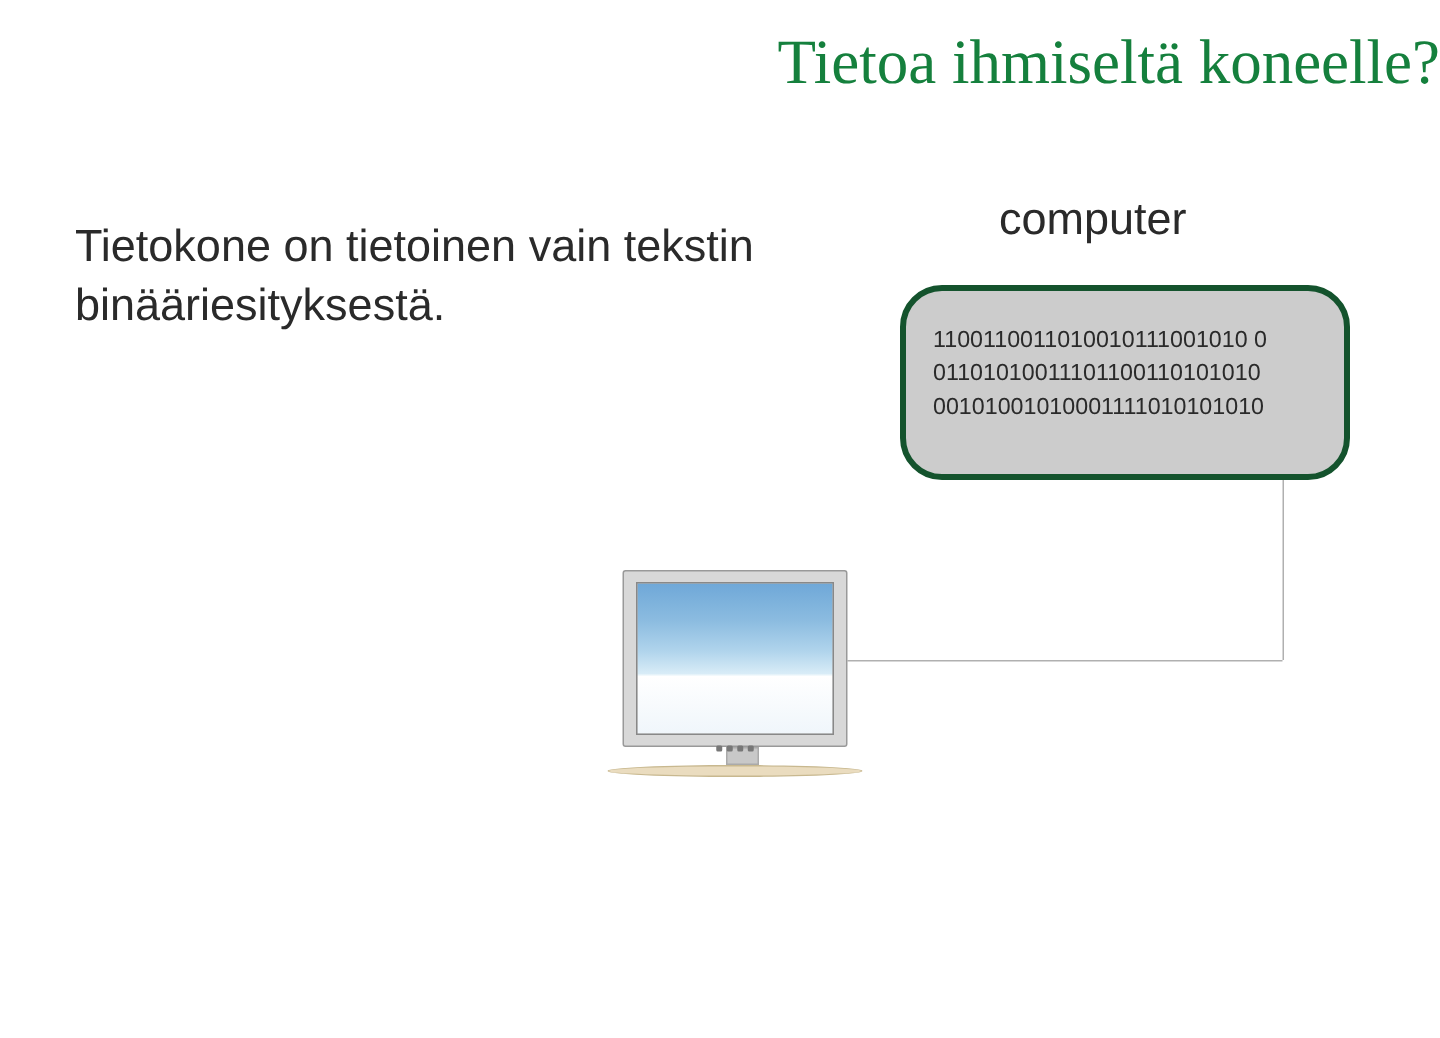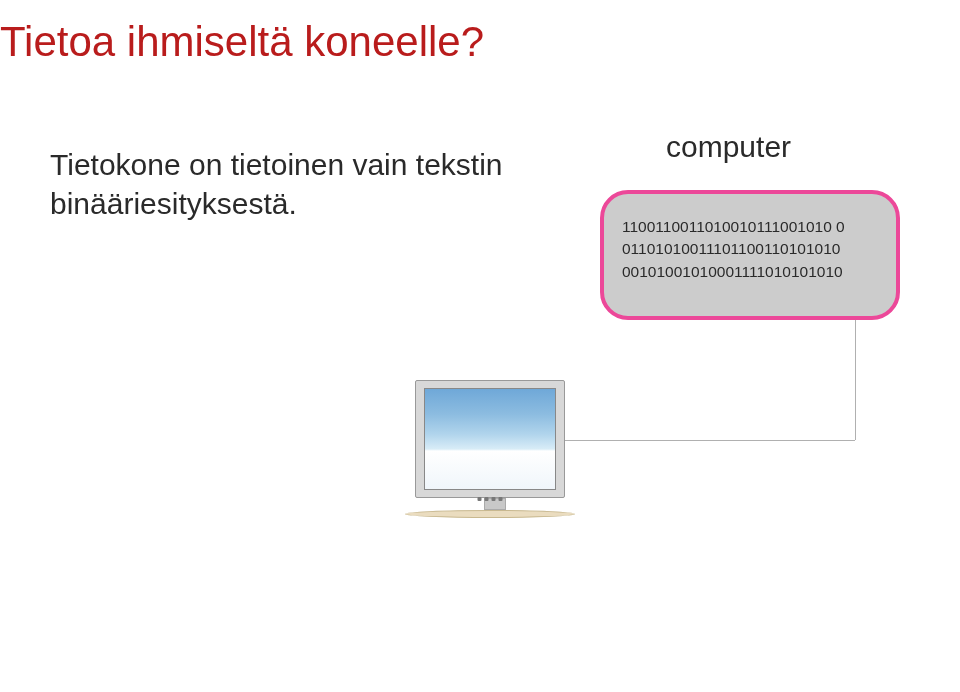--- a/index.html
+++ b/index.html
@@ -9,24 +9,25 @@
     background: #ffffff;
     font-family: Arial, Helvetica, sans-serif;
     position: relative;
     overflow: hidden;
   }
   .title {
     position: absolute;
     top: 18px;
     left: 0;
     width: 960px;
-    text-align: left;
+    text-align: right;
     font-size: 42px;
-    color: #b91c1c;
+    color: #15803d;
     font-weight: 400;
+    font-family: Liberation Serif, serif;
   }
   .left-text {
     position: absolute;
     left: 50px;
     top: 145px;
     width: 460px;
     font-size: 30px;
     color: #2a2a2a;
     line-height: 1.3;
   }
@@ -38,21 +39,21 @@
     font-size: 30px;
     color: #2a2a2a;
   }
   .bubble {
     position: absolute;
     top: 190px;
     left: 600px;
     width: 300px;
     height: 130px;
     background: #cccccc;
-    border: 4px solid #ec4899;
+    border: 4px solid #14532d;
     border-radius: 28px;
     padding: 22px 18px;
   }
   .bubble-text {
     font-size: 15.5px;
     color: #2a2a2a;
     line-height: 1.45;
     word-wrap: break-word;
   }
   

